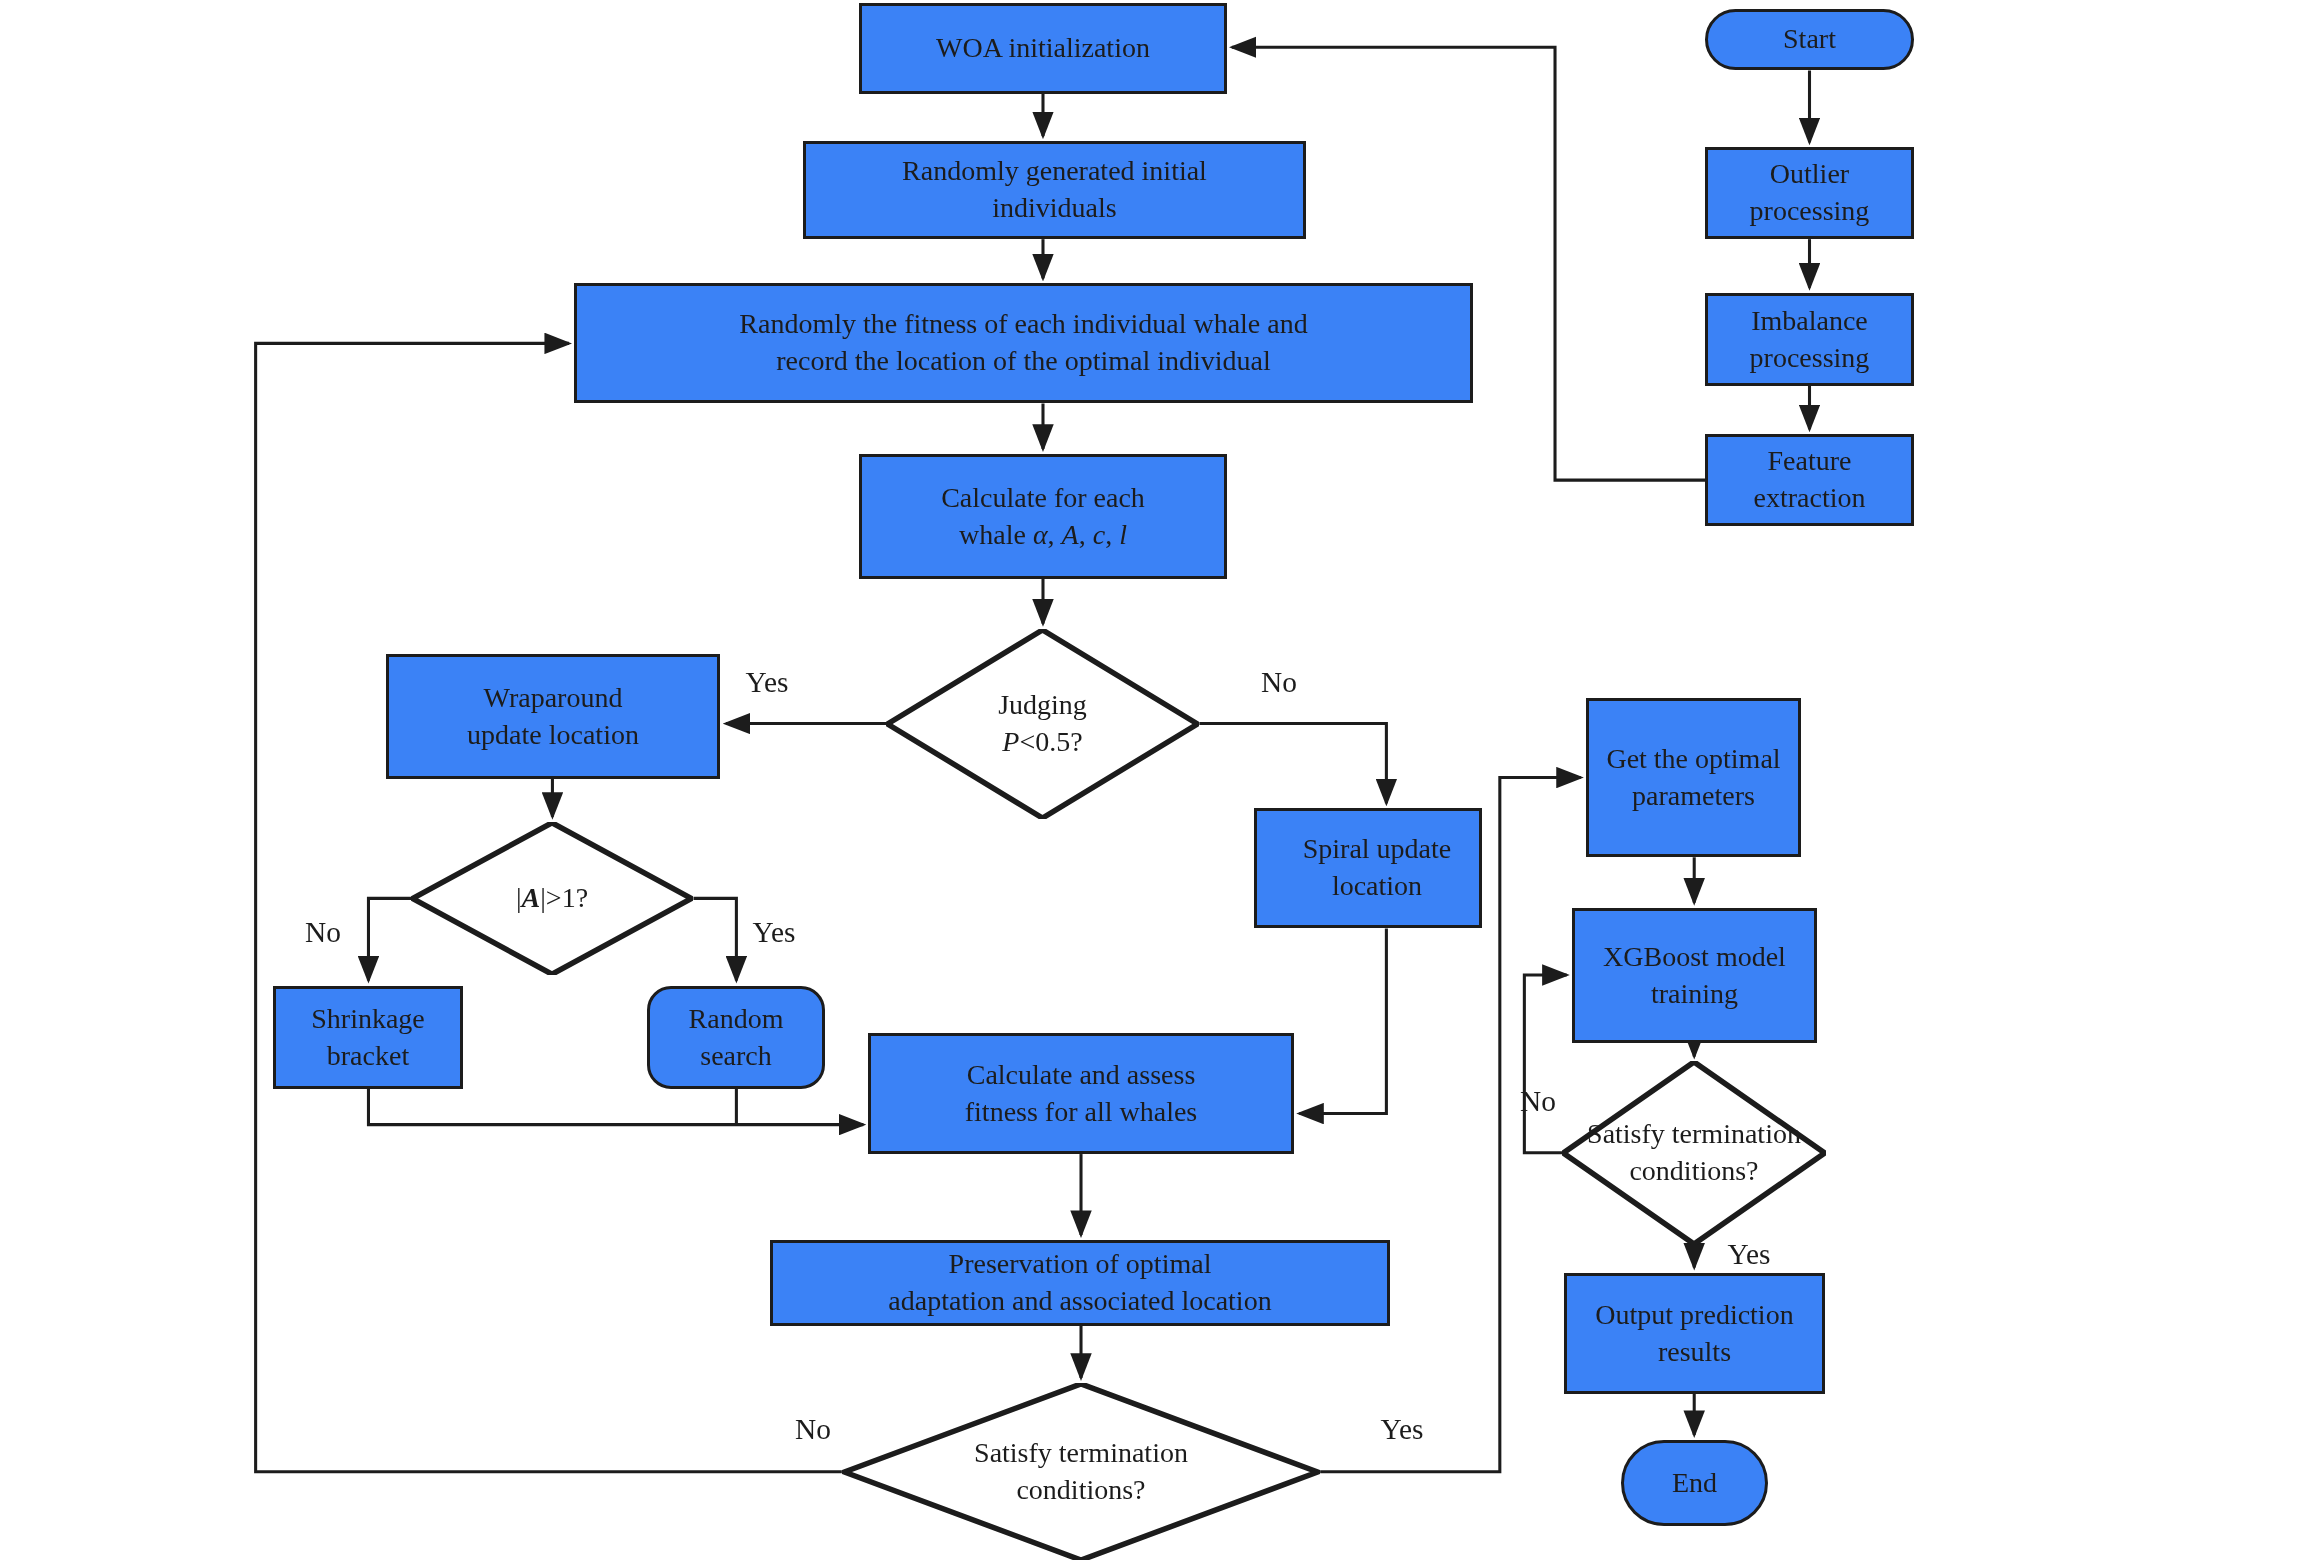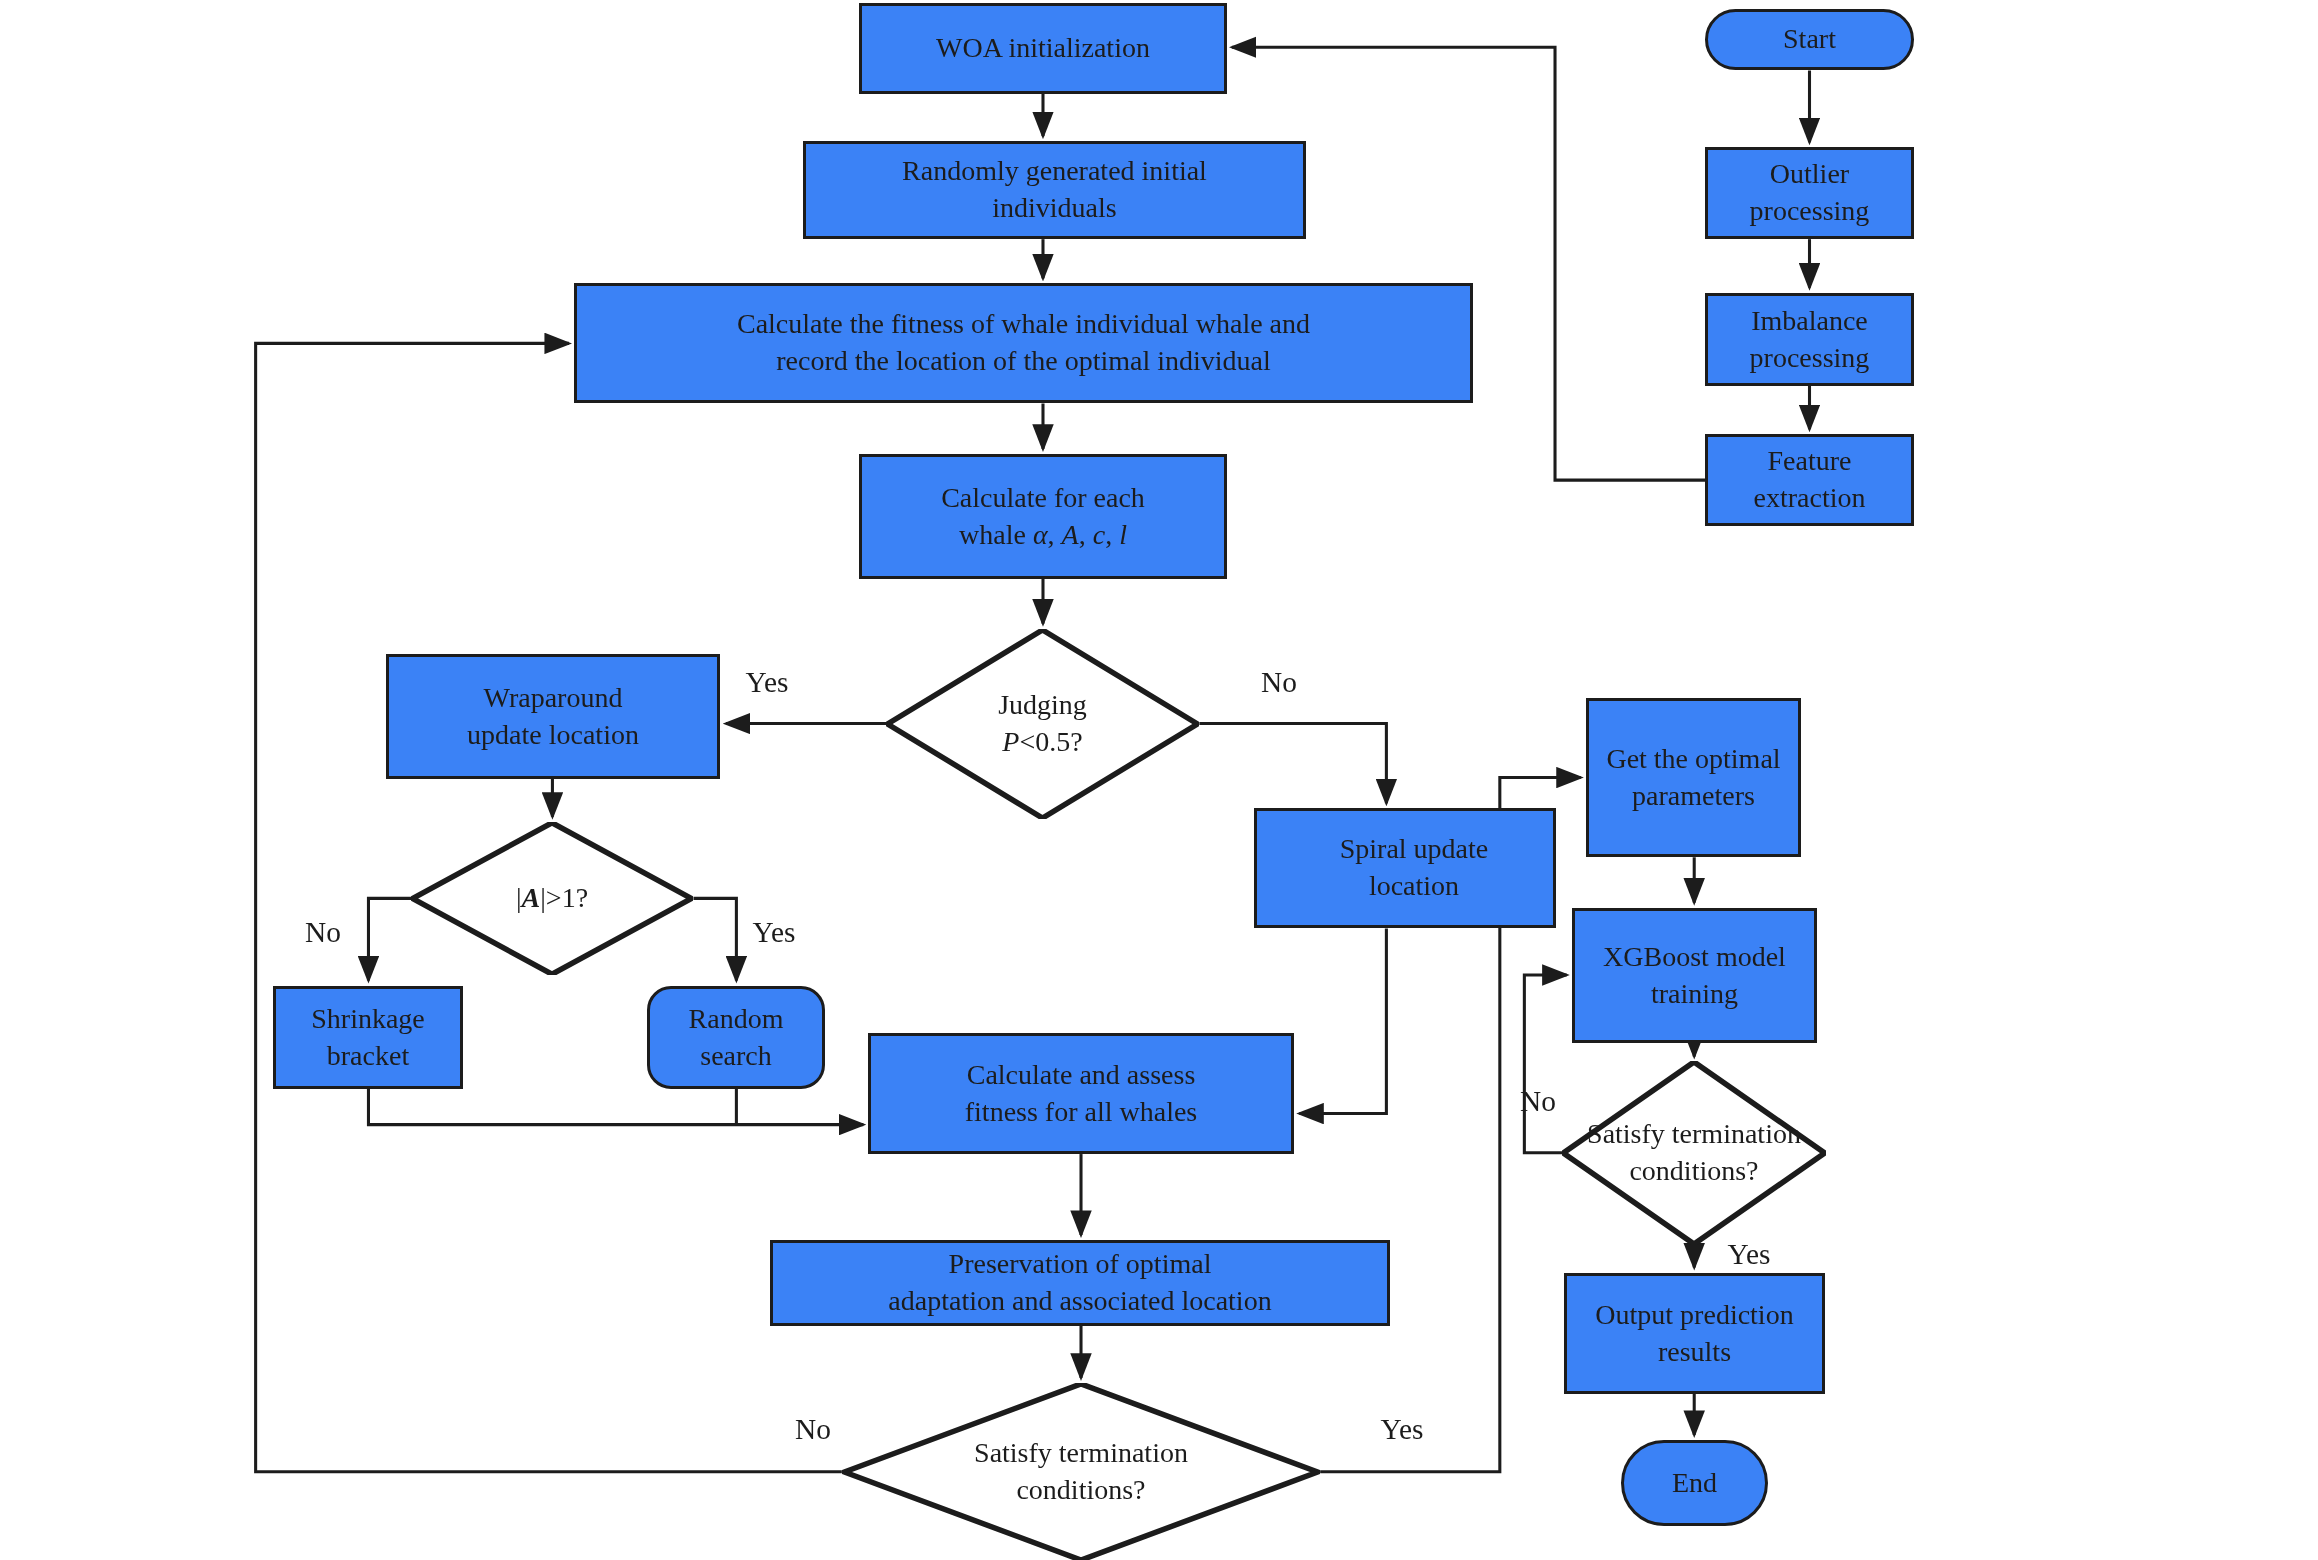--- a/index.html
+++ b/index.html
@@ -21,21 +21,21 @@
   .elabel { position:absolute; transform:translate(-50%,-50%); font-size:29.4px; z-index:2; }
 
   
   .n-woa        { left:859px; top:3.1px;    width:368px;  height:91px; }
   .n-random     { left:791px; top:141px;  width:503px;  height:98px;margin-left:12px; }
   .n-calcfit    { left:574px;  top:283px;  width:899px; height:120px; }
   .n-calcwhale  { left:859px; top:454px;  width:368px;  height:125px; }
   .n-wrap       { left:386px;  top:654px; width:334px;  height:125px; }
   .n-shrink     { left:273px;  top:986px; width:190px;  height:103px; }
   .n-rsearch    { left:647px; top:986px; width:178px;  height:103px;border-radius:24px; }
-  .n-spiral     { left:1254px; top:808px; width:302px;  height:120px;padding-left:18px; }
+  .n-spiral     { left:1254px; top:808px; width:228px;  height:120px;padding-left:18px; }
   .n-assess     { left:868px; top:1033px; width:426px;  height:121px; }
   .n-preserve   { left:770px; top:1240px; width:620px; height:86px; }
   .n-start      { left:1705px; top:9.2px;   width:209px;  height:61px; }
   .n-outlier    { left:1705px; top:147px;  width:209px;  height:92px; }
   .n-imbalance  { left:1705px; top:293px;  width:209px;  height:93px; }
   .n-feature    { left:1705px; top:434px;  width:209px;  height:92px; }
   .n-getopt     { left:1586px; top:698px; width:215px;  height:159px; }
   .n-xgboost    { left:1572px; top:908px; width:245px;  height:135px; }
   .n-output     { left:1564px; top:1273px; width:261px;  height:121px; }
   .n-end        { left:1621px; top:1440px; width:147px;  height:86px; }
@@ -87,21 +87,21 @@
     <polyline points="2762,1398 2762,1472" marker-end="url(#arr)"></polyline>
     <polyline points="2762,1700 2762,1723" marker-end="url(#arr)"></polyline>
     <polyline points="2547,1880 2485,1880 2485,1590 2554,1590" marker-end="url(#arr)"></polyline>
     <polyline points="2762,2030 2762,2067" marker-end="url(#arr)"></polyline>
     <polyline points="2762,2273 2762,2340" marker-end="url(#arr)"></polyline>
   </svg>
 
   <div class="node n-woa">WOA initialization</div>
   <div class="node n-random">Randomly generated initial
 individuals</div>
-  <div class="node n-calcfit">Calculate the fitness of whale individual whale and
+  <div class="node n-calcfit">Randomly the fitness of each individual whale and
 record the location of the optimal individual</div>
   <div class="node n-calcwhale"><span><span>Calculate for each</span><br><span>whale <i>α</i>, <i>A</i>, <i>c</i>, <i>l</i></span></span></div>
   <div class="node n-shrink">Shrinkage
 bracket</div>
   <div class="node n-wrap">Wraparound
 update location</div>
   <div class="node n-rsearch">Random
 search</div>
   <div class="node n-spiral">Spiral update
 location</div>

